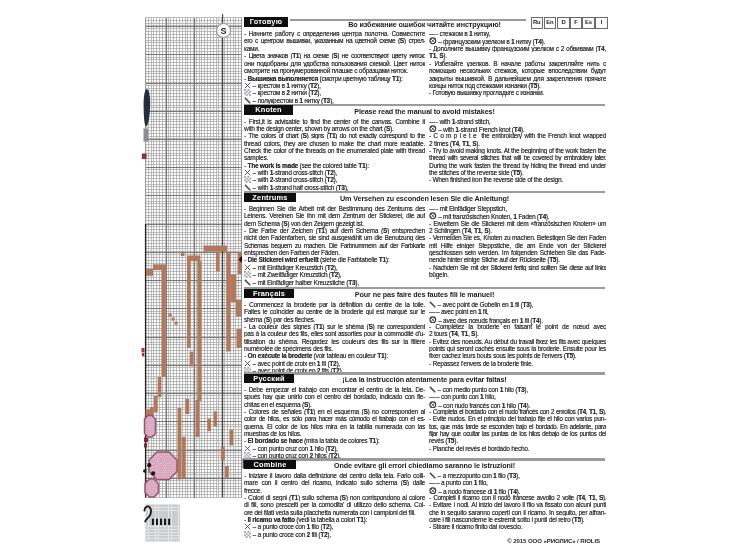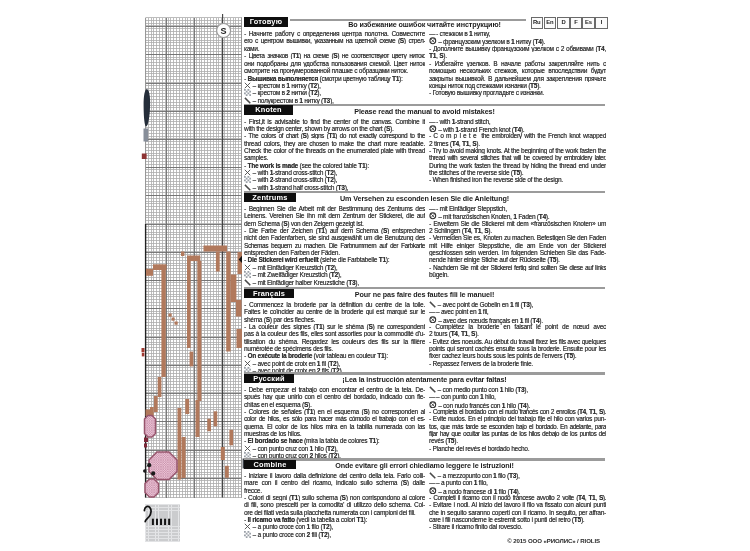--- a/index.html
+++ b/index.html
@@ -324,21 +324,21 @@
 <div class="ln j t2" style="top:422.6px">tos, que más tarde se esconden bajo el bordado. En adelante, para</div>
 <div class="ln j t2" style="top:429.9px">fijar hay que ocultar las puntas de los hilos debajo de los puntos del</div>
 <div class="ln " style="top:437.3px">revés (<b>T5</b>).</div>
 <div class="ln " style="top:444.6px">- Planche del revés el bordado hecho.</div>
 </div>
 
 <div class="rule" style="left:244px;width:361px;top:458.4px"></div>
 
 <div class="bar" style="top:459.8px;width:52px">Combine</div>
 
-<div class="title" style="top:461.2px">Onde evitare gli errori chiediamo leggere le istruzioni!</div>
+<div class="title" style="top:461.2px">Onde evitare gli errori chiediamo saranno le istruzioni!</div>
 
 <div class="col" style="left:244px;width:181px;top:0;height:551px">
 <div class="ln j" style="top:471.8px">- Iniziare il lavoro dalla definizione del centro della tela. Farlo colli-</div>
 <div class="ln j" style="top:479.2px">mare con il centro del ricamo, indicato sullo schema (<b>S</b>) dalle</div>
 <div class="ln " style="top:486.5px">frecce.</div>
 <div class="ln j" style="top:493.9px">- Colori di segni (<b>T1</b>) sullo schema (<b>S</b>) non corrispondono al colore</div>
 <div class="ln j" style="top:501.2px">di fili, sono prescelti per la comodita' di utilizzo dello schema. Col-</div>
 <div class="ln " style="top:508.6px">ore dei filati veda sulla placchetta numerata con i campioni dei fili.</div>
 <div class="ln " style="top:515.9px">- <b>Il ricamo va fatto</b> (vedi la tabella a colori <b>T1</b>):</div>
 <div class="ln  sy" style="top:523.3px"><svg class="si" width="7" height="7" viewBox="0 0 7 7">

